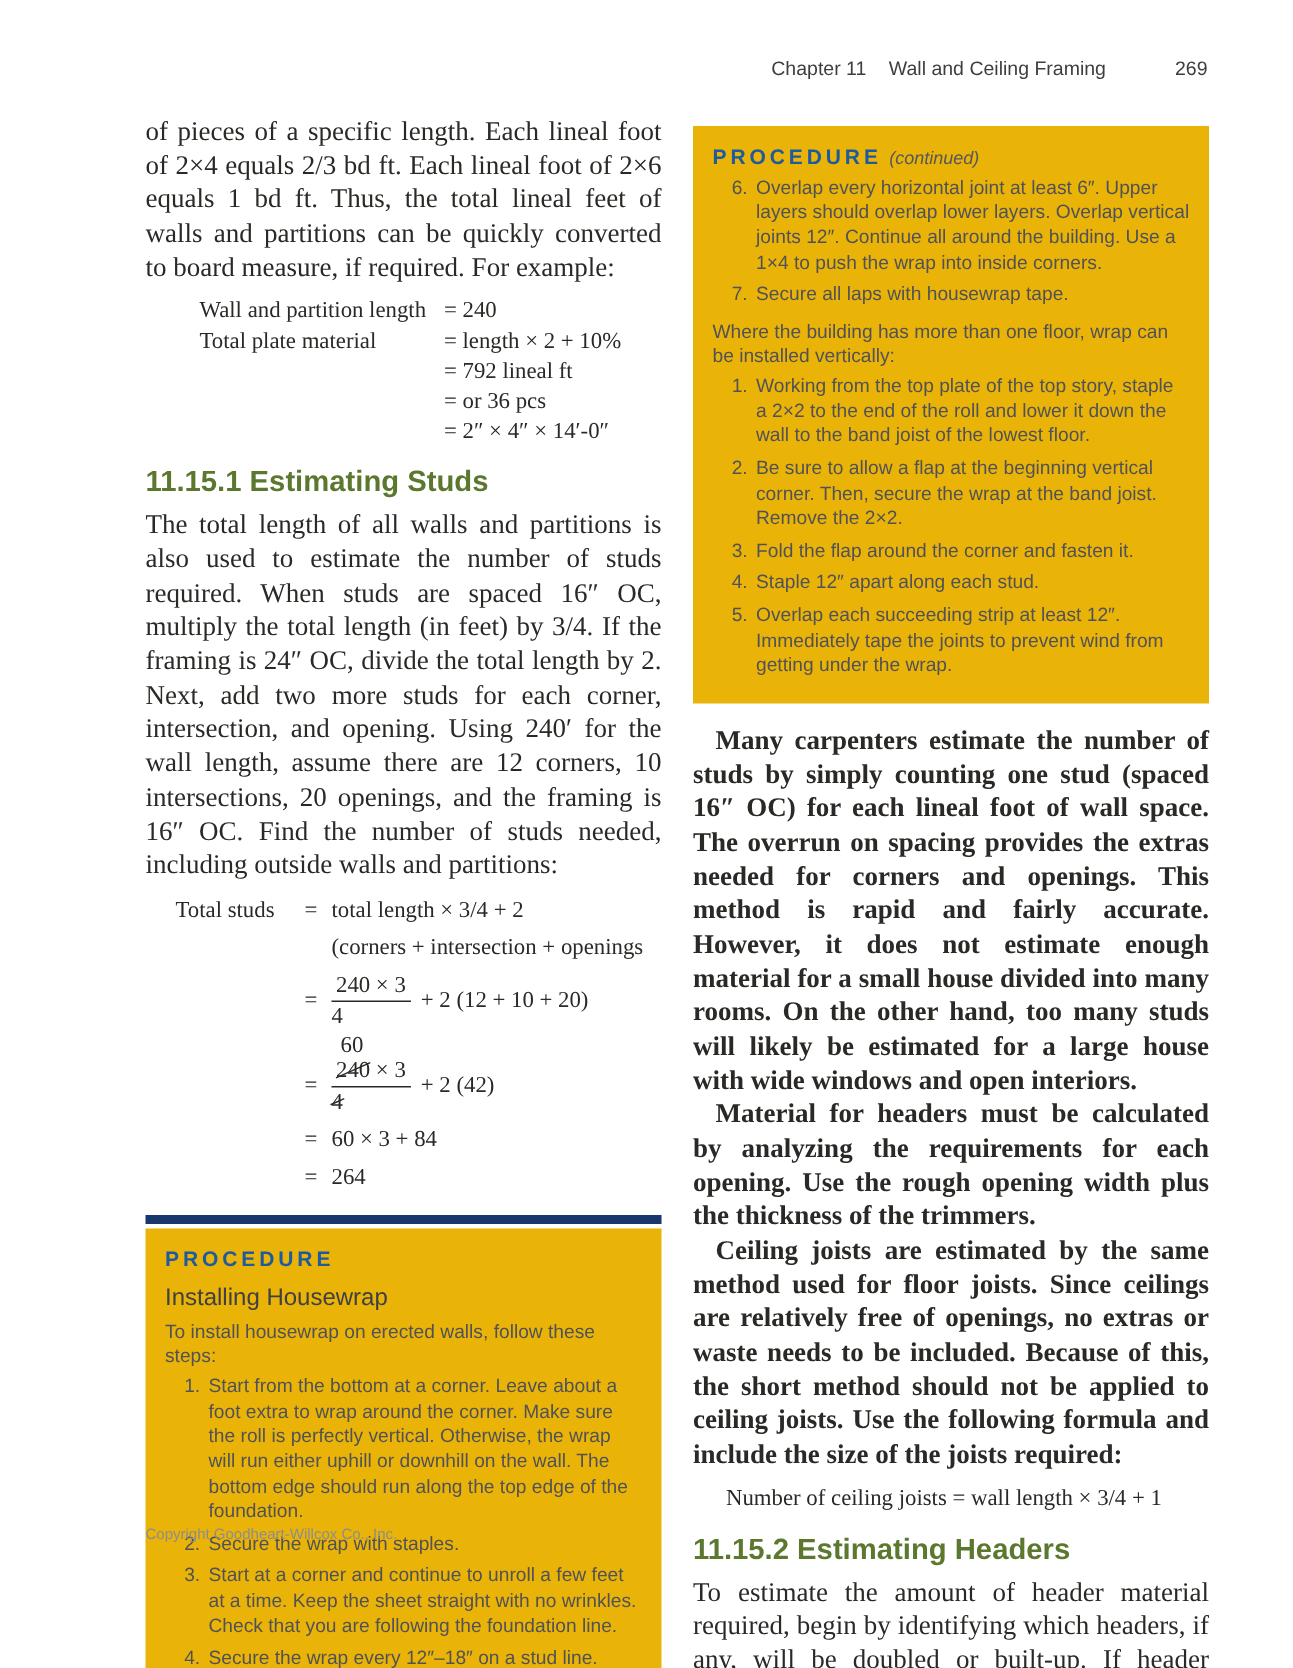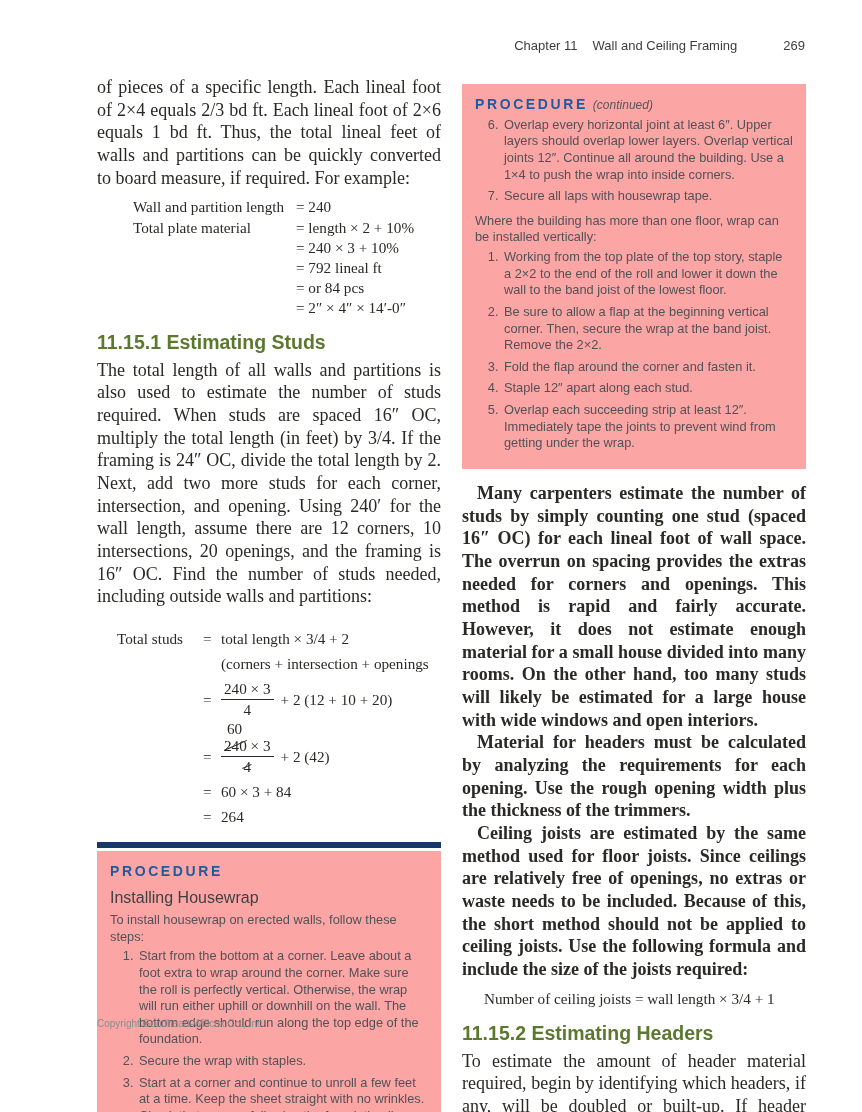--- a/index.html
+++ b/index.html
@@ -24,39 +24,39 @@
 
   .example { margin:8px 0 10px 36px; font-size:15.2px; line-height:1.33; }
   .ex-row { display:flex; }
   .ex-label { width:163px; flex:none; }
 
   .section-heading {
     font-family:"Liberation Sans", sans-serif; font-weight:bold;
     font-size:19.5px; color:#5b782e; margin:12px 0 5px;
   }
 
-  .math { margin:22px 0 0 20px; font-size:15.2px; }
+  .math { margin:10px 0 0 20px; font-size:15.2px; }
   .math-row { display:flex; align-items:center; margin-bottom:7px; }
   .math-lhs { width:86px; flex:none; }
   .math-eq  { width:18px; flex:none; }
-  .frac { display:inline-flex; flex-direction:column; align-items:center; margin-right:7px; }
+  .frac { display:inline-flex; flex-direction:column; margin-right:7px; }
   .fnum { border-bottom:1.3px solid #2b2926; padding:0 3px 1px; white-space:nowrap; position:relative; }
   .fden { padding-top:1px; }
   .over-sixty { position:absolute; top:-17px; left:6px; }
   .cancel-row { margin-top:18px; }
   .cancelled { position:relative; display:inline-block; }
   .cancelled::after {
     content:""; position:absolute; left:-1px; right:-1px; top:46%; height:1.3px;
     background:#2b2926; transform:rotate(-24deg);
   }
 
   .proc { margin-top:16px; }
   .proc-bar { height:6px; background:#17376d; margin-bottom:3px; }
   .proc-body {
-    background:#fca5a5; padding:11px 13px 12px;
+    background:#eab308; padding:11px 13px 12px;
     font-family:"Liberation Sans", sans-serif; font-size:12.8px; line-height:1.3; color:#515257;
   }
   .proc-label { color:#1e5b9e; font-weight:bold; font-size:14px; letter-spacing:2.6px; }
   .proc-cont-tag { font-style:italic; font-size:12px; letter-spacing:0; color:#55575c; margin-left:5px; font-weight:normal; }
   .proc-title { font-family:"Liberation Sans", sans-serif; font-size:16px; color:#3f4043; margin:8px 0 3px; font-weight:normal; }
   .proc-intro { margin-bottom:2px; }
   .proc-steps { margin:3px 0 0 0; padding-left:27px; list-style:decimal; }
   .proc-steps li { margin-bottom:5px; padding-left:2px; }
   .proc-para { margin:8px 0 2px; }
 
@@ -86,29 +86,25 @@
         <div class="ex-row">
           <span class="ex-label">Wall and partition length</span>
           <span class="ex-val">= 240</span>
         </div>
         <div class="ex-row">
           <span class="ex-label">Total plate material</span>
           <span class="ex-val">= length × 2 + 10%</span>
         </div>
         <div class="ex-row">
           <span class="ex-label"></span>
-          <span class="ex-val">= 240 × 3 + 10%</span>
+          <span class="ex-val">= 792 lineal ft</span>
         </div>
         <div class="ex-row">
           <span class="ex-label"></span>
-          <span class="ex-val">= 792 lineal ft</span>
-        </div>
-        <div class="ex-row">
-          <span class="ex-label"></span>
-          <span class="ex-val">= or 84 pcs</span>
+          <span class="ex-val">= or 36 pcs</span>
         </div>
         <div class="ex-row">
           <span class="ex-label"></span>
           <span class="ex-val">= 2″ × 4″ × 14′-0″</span>
         </div>
       </div>
 
       <h2 class="section-heading">11.15.1 Estimating Studs</h2>
 
       <p class="body-text">The total length of all walls and partitions is also used to estimate the number of studs required. When studs are spaced 16″ OC, multiply the total length (in feet) by 3/4. If the framing is 24″ OC, divide the total length by 2. Next, add two more studs for each corner, intersection, and opening. Using 240′ for the wall length, assume there are 12 corners, 10 intersections, 20 openings, and the framing is 16″ OC. Find the number of studs needed, including outside walls and partitions:</p>

